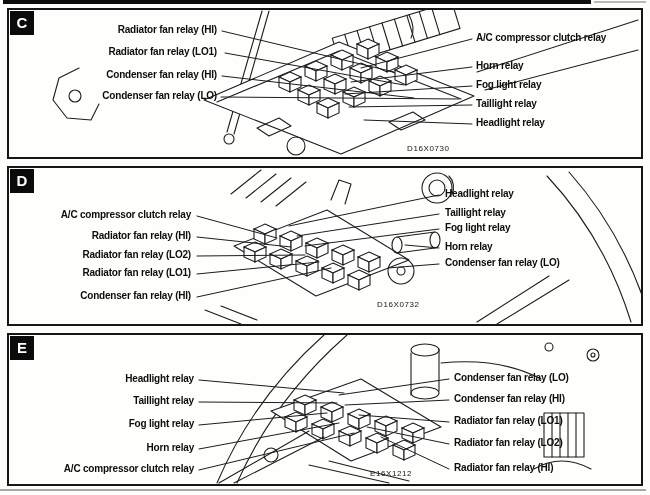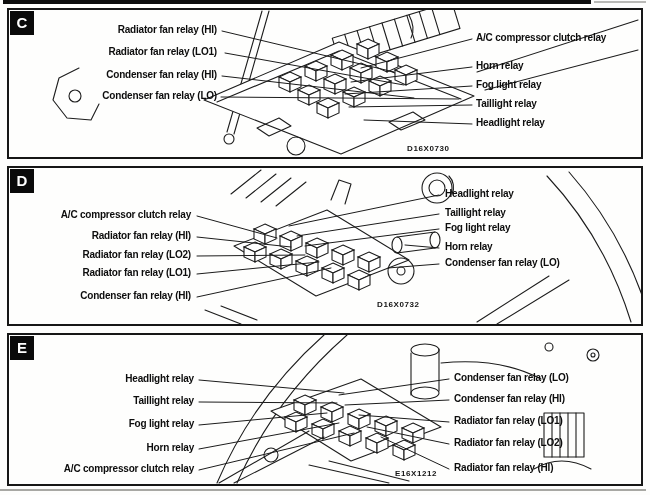--- a/index.html
+++ b/index.html
@@ -24,21 +24,21 @@
   }
   .art .leader{stroke-width:1;}
   #cube polygon{fill:#ffffff;stroke:#1c1c1c;stroke-width:1.1;}
   .art polygon.tray{fill:#ffffff;}
   .rlabel{
     position:absolute;font-size:10px;font-weight:bold;letter-spacing:-0.2px;
     white-space:nowrap;line-height:12px;color:#0d0d0d;
   }
   .rlabel.rt{text-align:right;}
   .fig-code{
-    position:absolute;font-size:8px;font-weight:bold;letter-spacing:0.6px;
+    position:absolute;font-size:8px;font-weight:normal;letter-spacing:0.6px;
     color:#141414;white-space:nowrap;
   }
 </style>
 </head>
 <body>
 
 <svg width="0" height="0" style="position:absolute">
   <defs>
     <g id="cube">
       <polygon points="11,0 22,5 11,10 0,5"></polygon>
@@ -263,17 +263,17 @@
     <div class="rlabel rt" style="left:0;width:185px;top:38px">Headlight relay</div>
     <div class="rlabel rt" style="left:0;width:185px;top:60px">Taillight relay</div>
     <div class="rlabel rt" style="left:0;width:185px;top:83px">Fog light relay</div>
     <div class="rlabel rt" style="left:0;width:185px;top:107px">Horn relay</div>
     <div class="rlabel rt" style="left:0;width:185px;top:128px">A/C compressor clutch relay</div>
     <div class="rlabel" style="left:445px;top:37px">Condenser fan relay (LO)</div>
     <div class="rlabel" style="left:445px;top:58px">Condenser fan relay (HI)</div>
     <div class="rlabel" style="left:445px;top:80px">Radiator fan relay (LO1)</div>
     <div class="rlabel" style="left:445px;top:102px">Radiator fan relay (LO2)</div>
     <div class="rlabel" style="left:445px;top:127px">Radiator fan relay (HI)</div>
-    <div class="fig-code" style="left:386px;top:134px">E16X1212</div>
+    <div class="fig-code" style="left:361px;top:134px">E16X1212</div>
   </div>
 
   <div class="bottom-rule"></div>
 </div>
 
 </body></html>

